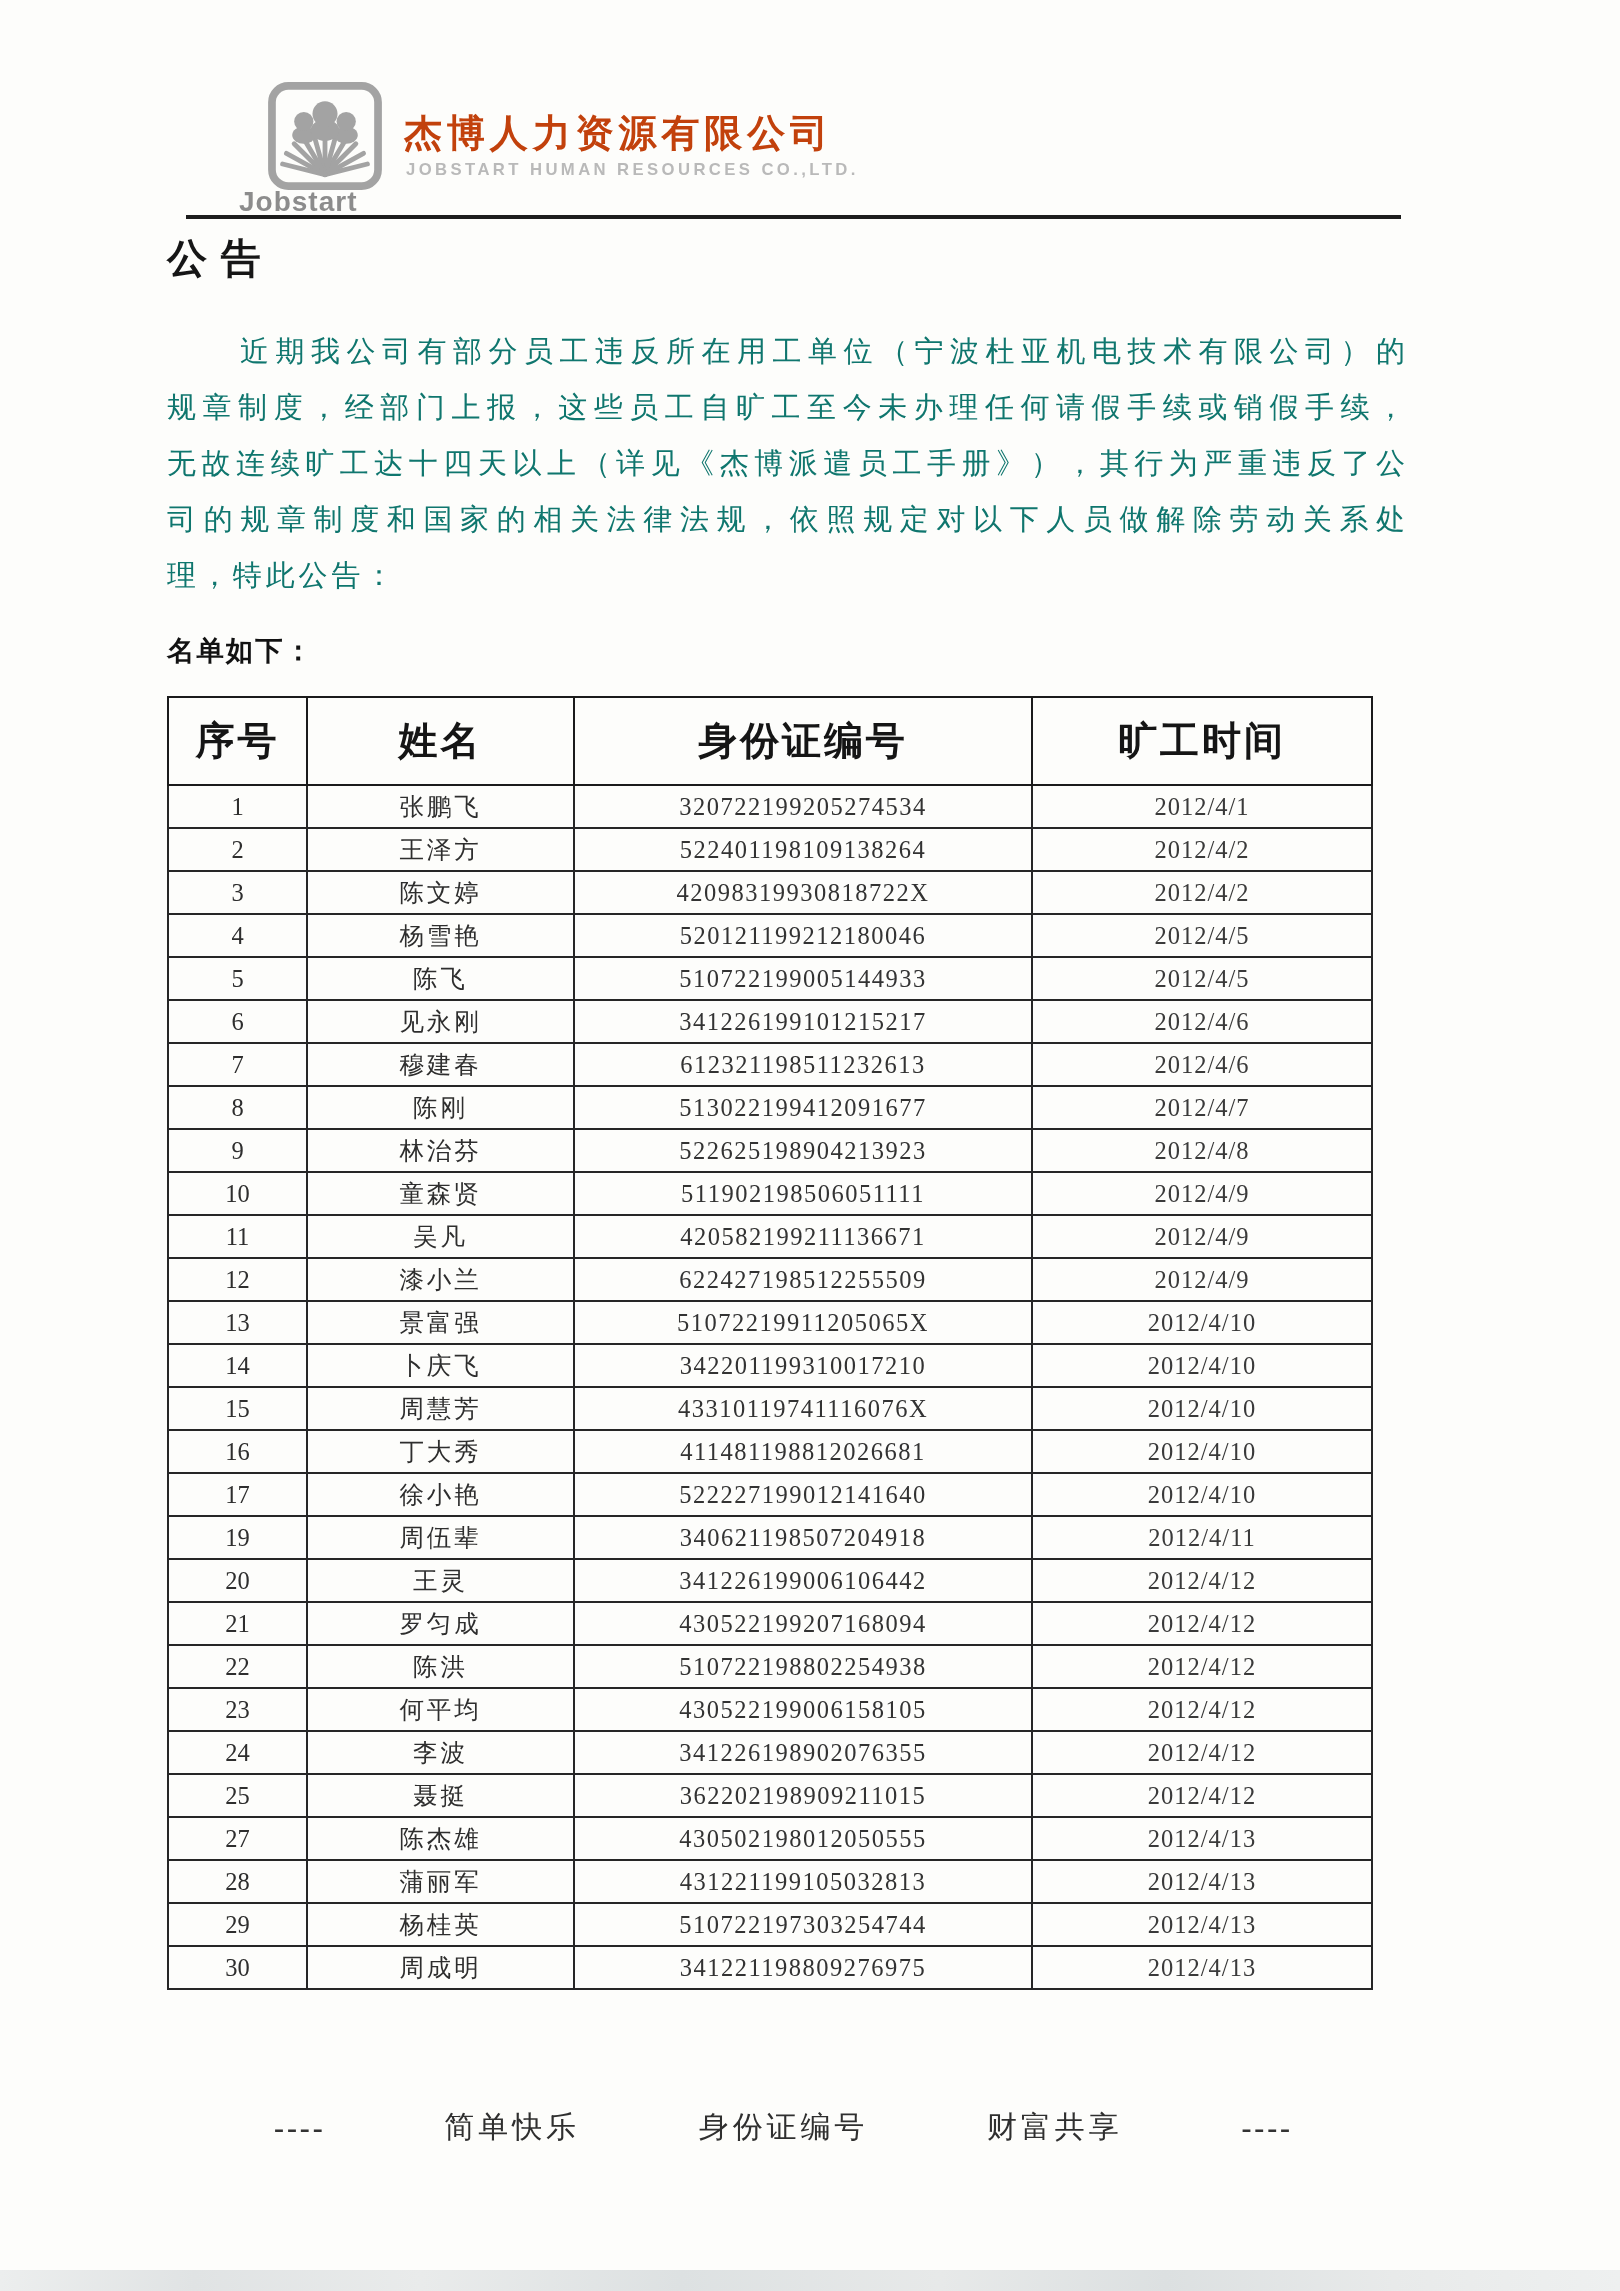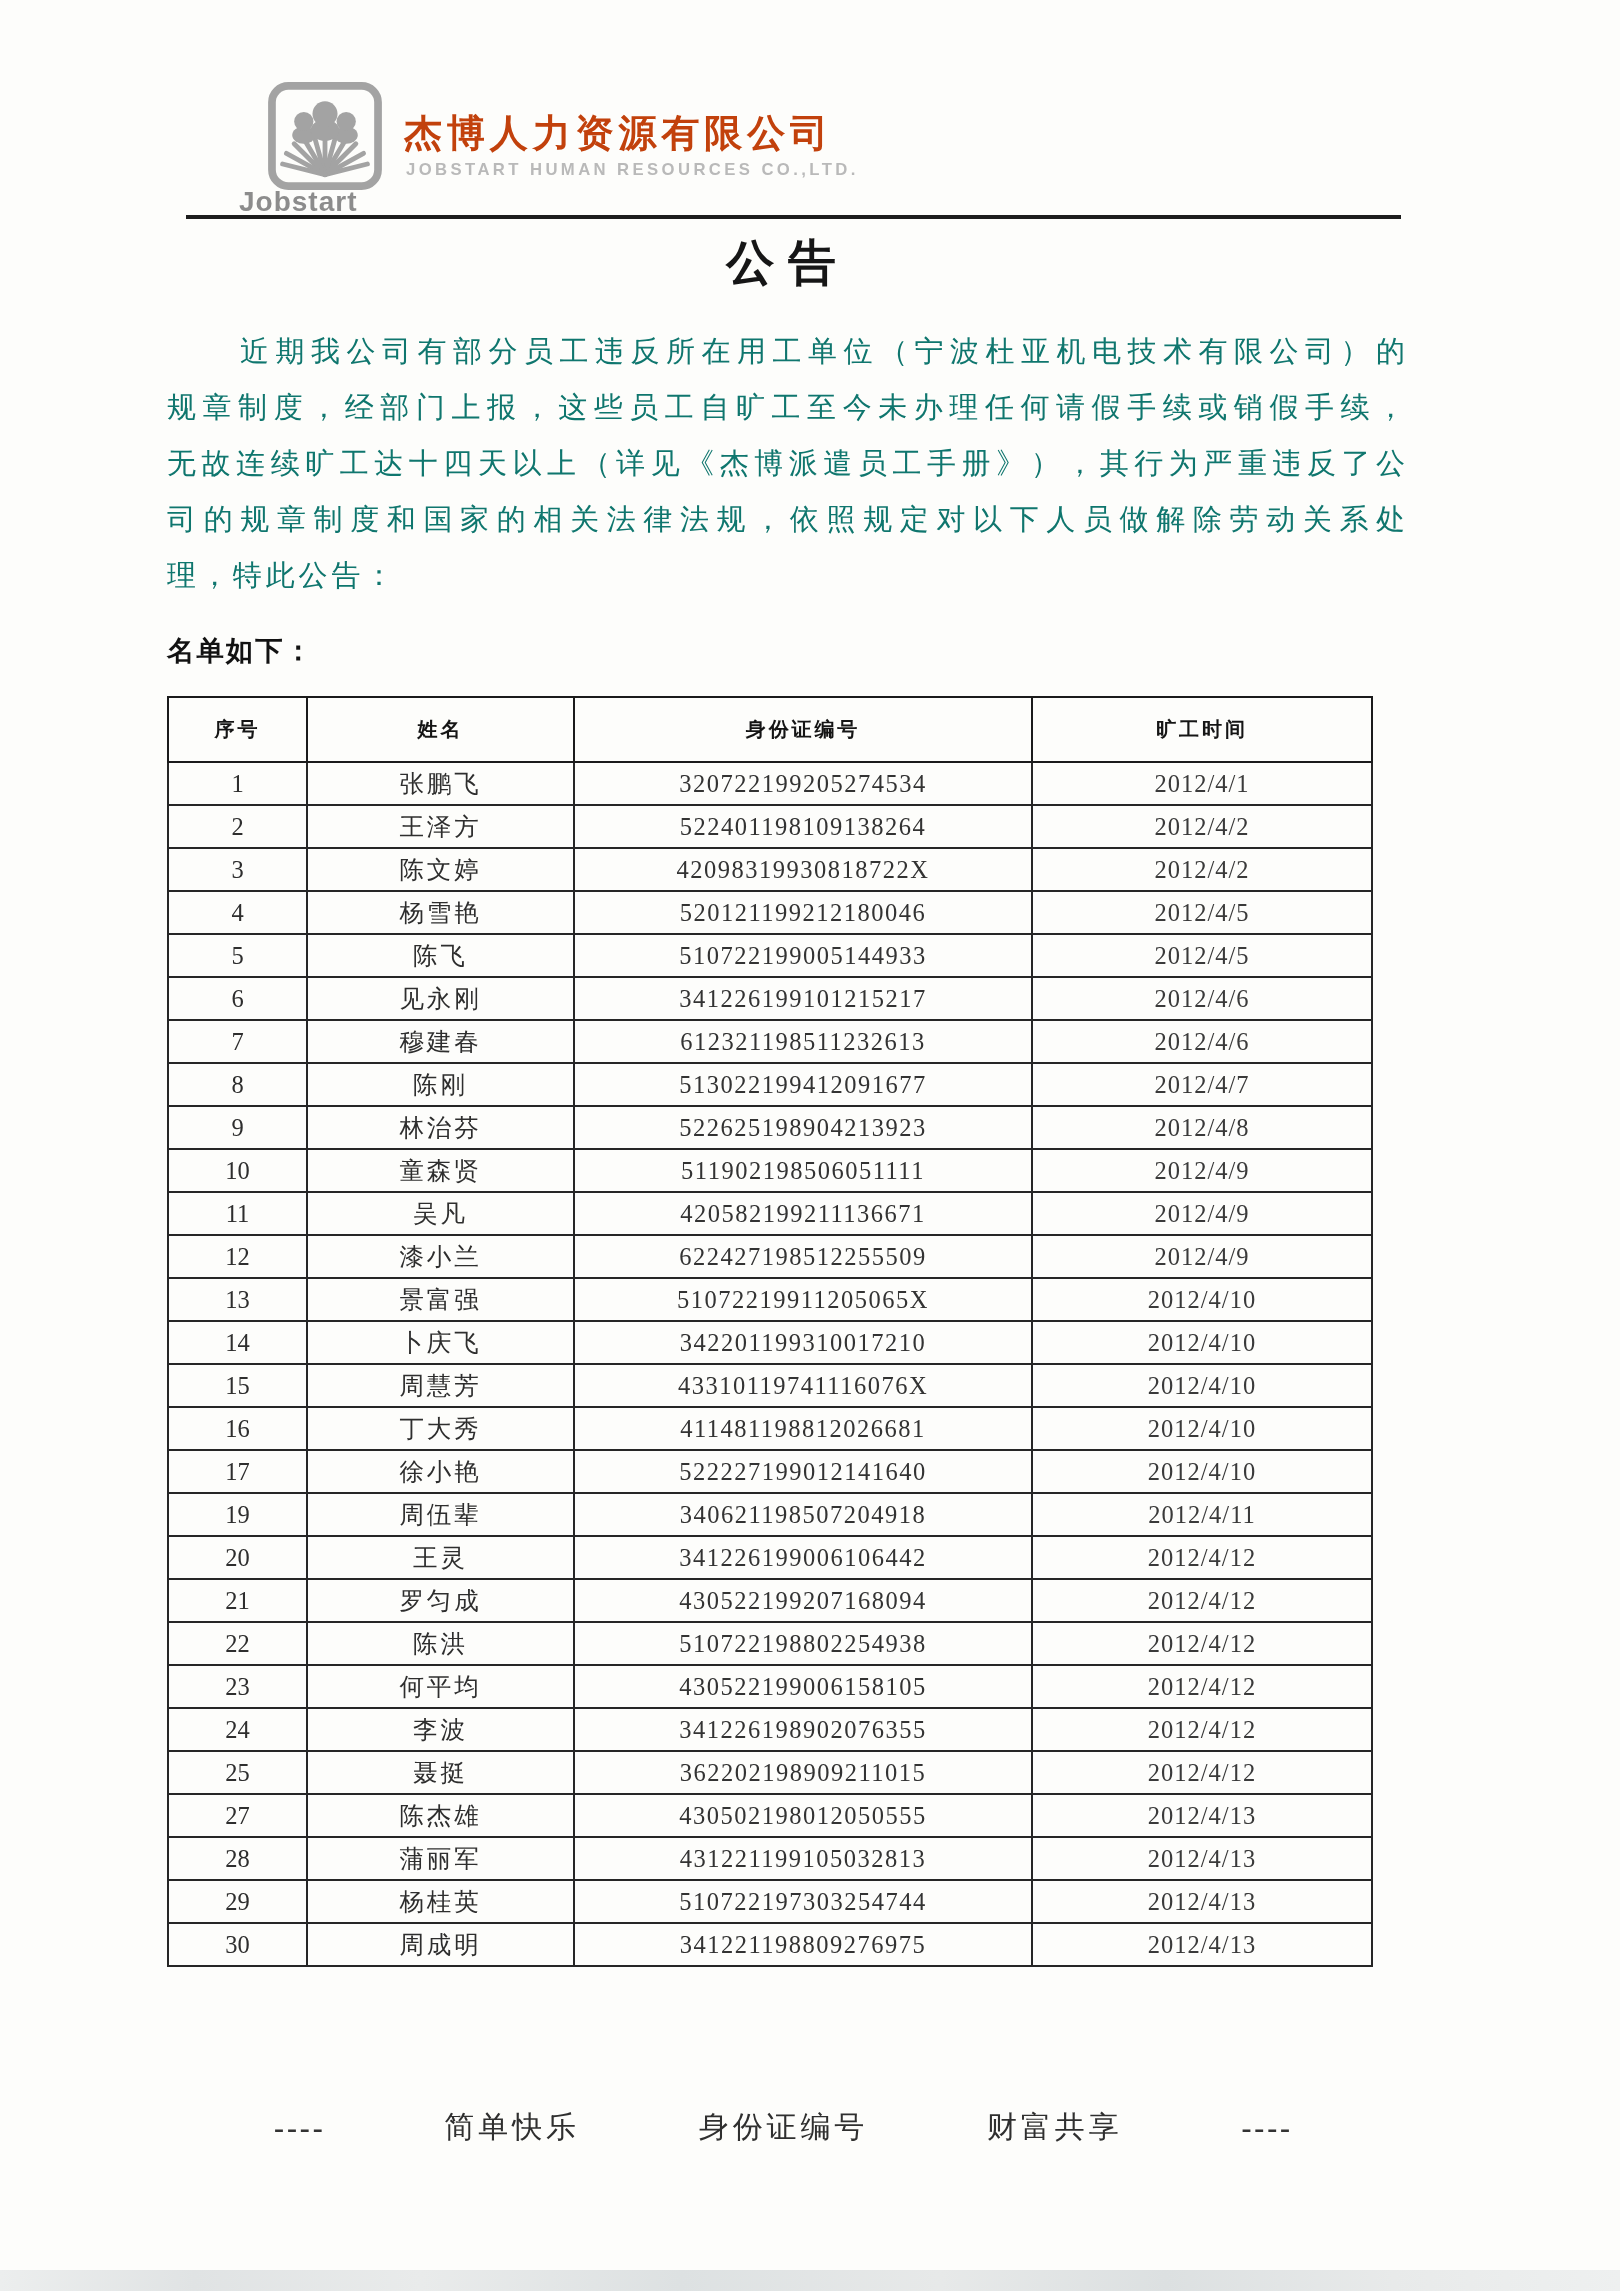--- a/index.html
+++ b/index.html
@@ -23,44 +23,44 @@
   }
   .company-en {
     position:absolute; left:406px; top:160px;
     font-family:"Liberation Sans", sans-serif; font-weight:bold;
     font-size:16.7px; color:#b9b9b9; letter-spacing:3.4px;
   }
   .divider { position:absolute; left:186px; top:215px; width:1215px; height:3.9px; background:#1d1d1d; }
 
   
   .title {
-    position:absolute; left:167px; top:231px; width:1242px; text-align:center;
-    font-size:48px; font-weight:bold; letter-spacing:13.7px; color:#161616;
+    position:absolute; left:167px; top:231px; width:1242px; 
+    font-size:40px; font-weight:bold; letter-spacing:13.7px; color:#161616;
   }
   .paragraph { position:absolute; left:167px; top:323px; width:1242px;
     font-size:29px; color:#0f766e; letter-spacing:3.9px; }
   .para-line { height:56px; line-height:56px; white-space:nowrap;
     text-align:justify; text-align-last:justify; overflow:hidden; }
   .para-line:first-child { text-indent:73px; }
   .para-line:last-child { text-align-last:left; white-space:normal; }
 
   .list-label {
     position:absolute; left:167px; top:633px;
     font-family:"Liberation Sans", sans-serif; font-weight:bold;
     font-size:27.4px; color:#121212; letter-spacing:2px;
   }
 
   
   .roster {
     position:absolute; left:167px; top:696px; width:1204px;
     border-collapse:collapse; table-layout:fixed;
   }
   .roster th {
-    border:2.9px solid #1b1b1b; height:47px; padding:8px;
-    font-size:20px; font-weight:bold; letter-spacing:2.9px; color:#151515; text-align:center;
+    border:2.9px solid #1b1b1b; height:47px; padding:16px;
+    font-size:39px; font-weight:bold; letter-spacing:2.9px; color:#151515; text-align:center;
   }
   .roster td {
     border:2px solid #262626; height:41px; padding:0;
     font-size:24.5px; color:#2e2e2e; text-align:center;
   }
   .roster td.c-name { letter-spacing:2.9px;border-radius:21px; }
   .roster td.c-id   { letter-spacing:1.5px; color:#333; }
   .roster td.c-date { letter-spacing:1px; color:#3a3a3a; }
 
   

